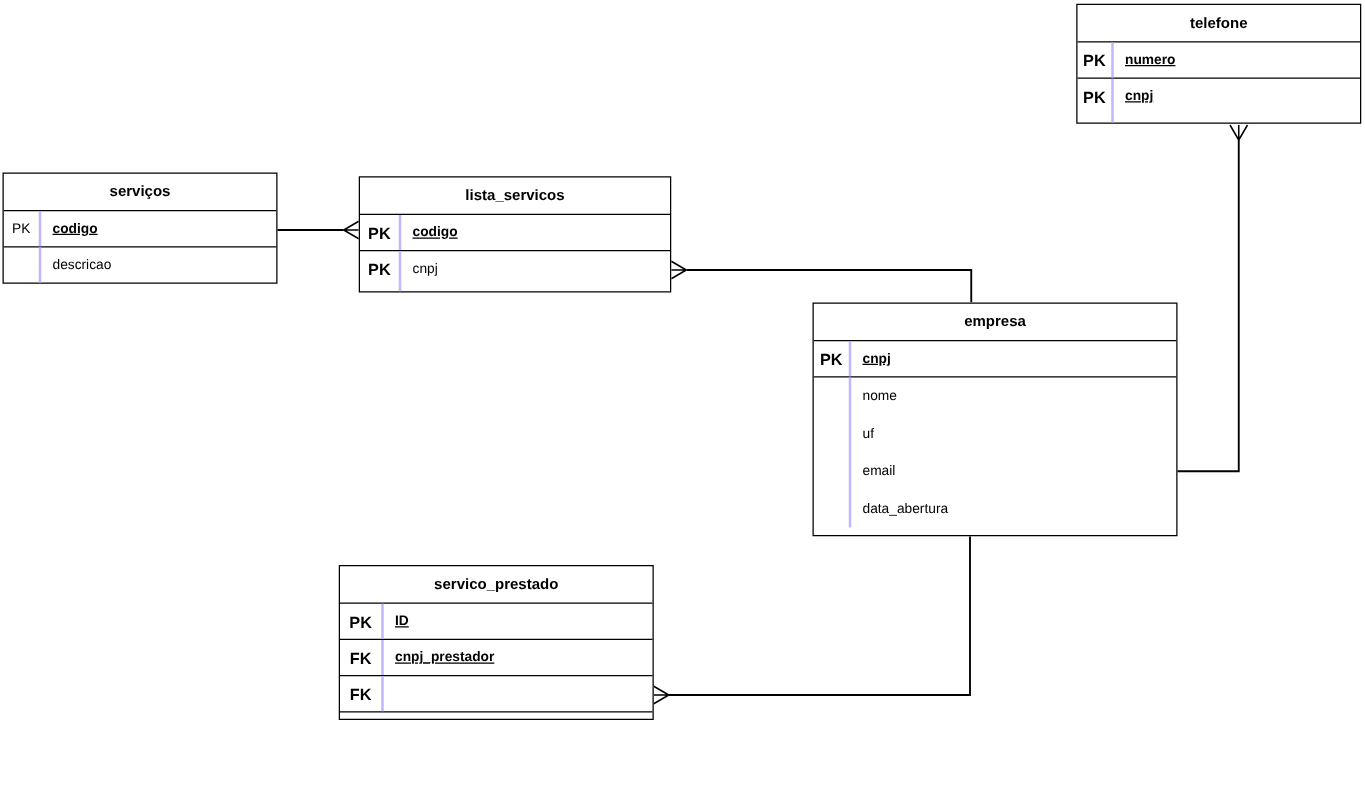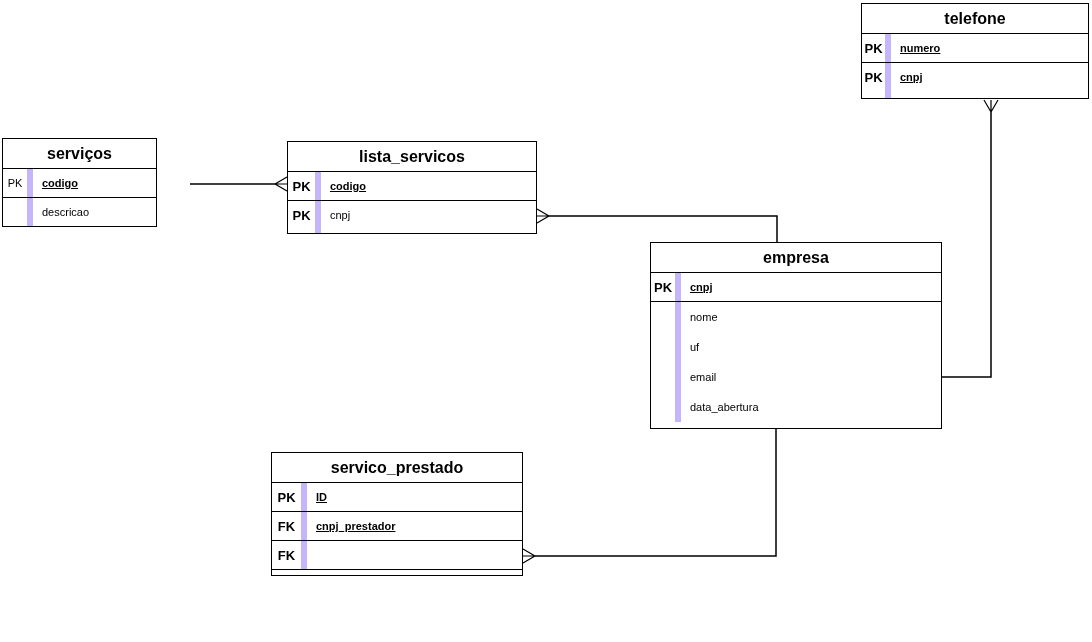--- a/index.html
+++ b/index.html
@@ -13,37 +13,37 @@
   }
   .etable{
     position:absolute;
     background:#ffffff;
     border:1px solid #000;
     box-sizing:border-box;
   }
   .ttl{
     height:29px;line-height:29px;
     text-align:center;
-    font-weight:bold;font-size:16px;
+    font-weight:bold;font-size:12px;
     white-space:nowrap;overflow:hidden;
   }
   .row{
     display:flex;height:29px;
     border-top:1px solid #000;
     box-sizing:border-box;
   }
   .block{
     display:flex;
     border-top:1px solid #000;
     box-sizing:border-box;
   }
   .pad{border-top:none;}
   .kc{
     flex:0 0 auto;
-    border-right:6px solid #c4b5fd;
+    border-right:2px solid #c4b5fd;
     box-sizing:border-box;
     text-align:center;
     font-weight:bold;font-size:13px;line-height:29px;
   }
   .kc.small{font-weight:normal;font-size:11px;}
   .nc{
     flex:1 1 auto;
     font-size:11px;line-height:29px;
     padding-left:9px;
     white-space:nowrap;overflow:hidden;
@@ -74,21 +74,21 @@
       <path d="M901 377 H991 V112"></path>
       <path d="M991 112 L984 100 M991 112 L991 100 M991 112 L998 100" stroke-width="1.2"></path>
     </g>
 
     <g stroke="#000" stroke-width="1.5" fill="none">
       <path d="M776 429 V556 H535"></path>
       <path d="M535 556 L523 549 M535 556 L523 556 M535 556 L523 563" stroke-width="1.2"></path>
     </g>
   </svg>
 
-  <div class="etable" style="left:2px;top:138px;width:155px;">
+  <div class="etable" style="left:2px;top:138px;width:220px;">
     <div class="ttl">serviços</div>
     <div class="row">
       <div class="kc small" style="width:30px;">PK</div>
       <div class="nc key">codigo</div>
     </div>
     <div class="row">
       <div class="kc small" style="width:30px;"></div>
       <div class="nc">descricao</div>
     </div>
   </div>

